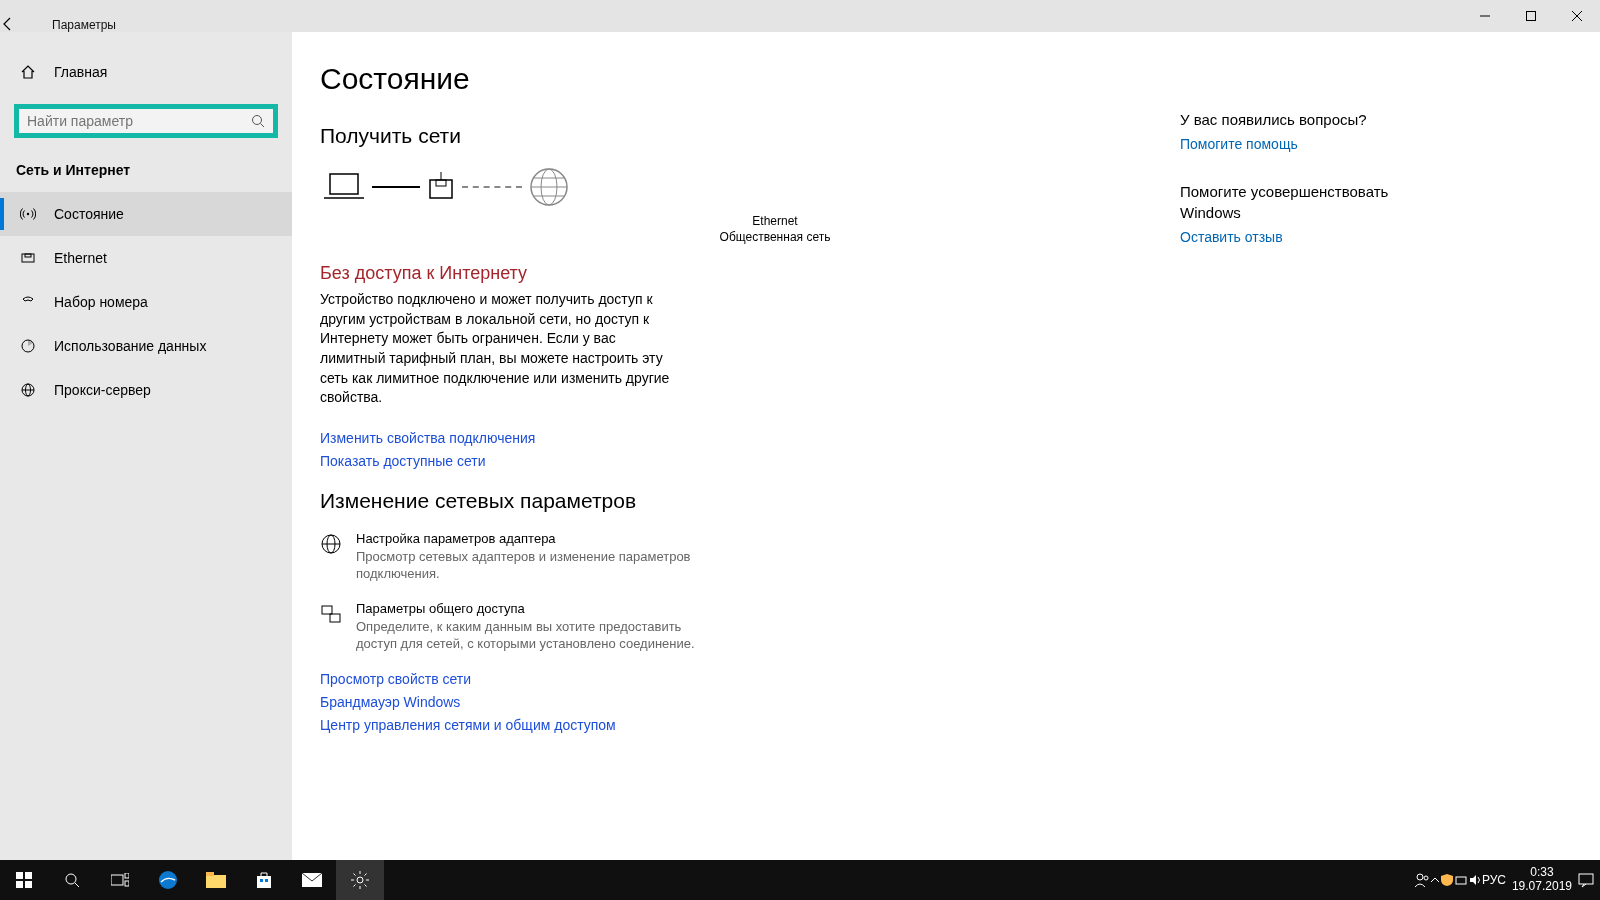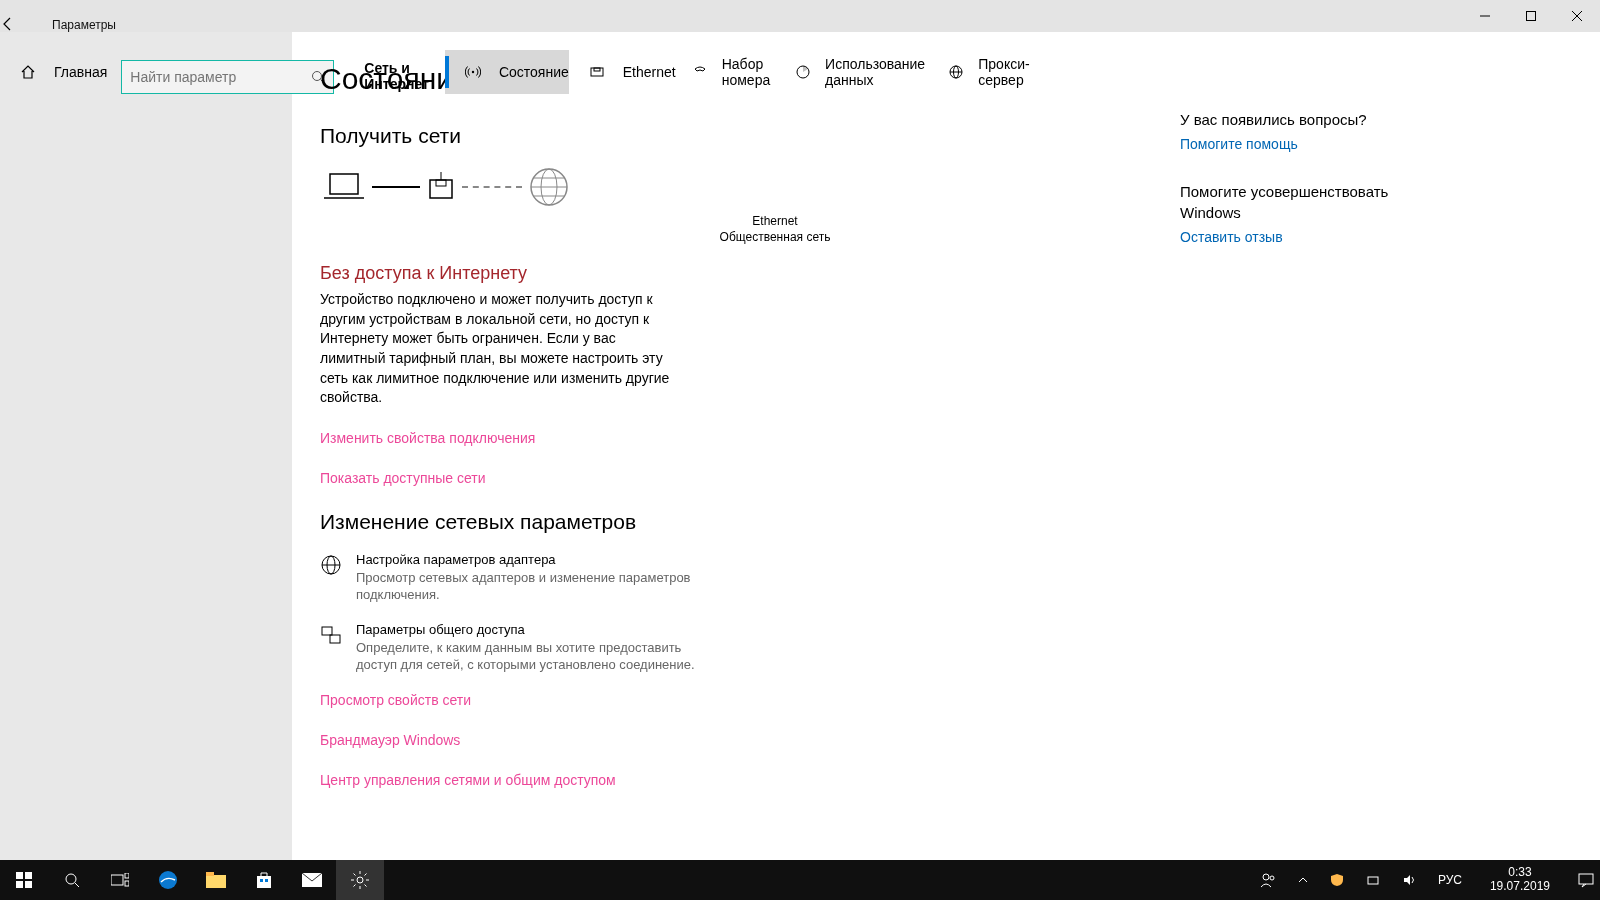--- a/index.html
+++ b/index.html
@@ -4,58 +4,58 @@
 <style>
   * { box-sizing: border-box; margin: 0; padding: 0; }
   html, body { width: 1600px; height: 900px; font-family: "Segoe UI", Arial, sans-serif; background: #fff; overflow: hidden; }
   .window { display: flex; flex-direction: column; width: 100%; height: 100%; }
   .titlebar { height: 32px; display: flex; align-items: flex-end; background: #e4e4e4; }
   .titlebar .back { width: 48px; text-align: center; font-size: 16px; }
   .titlebar .title { font-size: 12px; color: #111; margin-left: 4px; }
   .titlebar .spacer { flex: 1; }
   .titlebar .winbtn { width: 46px; height: 32px; display: flex; align-items: center; justify-content: center; font-size: 11px; }
   .body { flex: 1; display: flex; min-height: 0; }
-  .sidebar { width: 292px; background: #e8e8e8; display: flex; flex-direction: row; padding-top: 18px; }
+  .sidebar { width: 292px; background: #e8e8e8; display: flex; flex-direction: column; padding-top: 18px; }
   .home { display: flex; align-items: center; height: 44px; padding-left: 16px; font-size: 14px; }
   .home .icn { width: 24px; display: flex; justify-content: center; margin-right: 14px; }
-  .searchbox { margin: 10px 14px 14px 14px; height: 34px; border: 1px solid #14b8a6; background: #f3f3f3; display: flex; align-items: center; padding: 0 8px; }
+  .searchbox { margin: 10px 14px 14px 14px; height: 34px; border: 5px solid #14b8a6; background: #f3f3f3; display: flex; align-items: center; padding: 0 8px; }
   .searchbox input { flex: 1; border: none; background: transparent; font-size: 14px; outline: none; }
   .category { font-size: 14px; font-weight: 600; padding: 10px 16px 14px 16px; }
   .navitem { display: flex; align-items: center; height: 44px; padding-left: 16px; font-size: 14px; cursor: pointer; position: relative; }
   .navitem .icn { width: 24px; display: flex; justify-content: center; margin-right: 14px; }
   .navitem.active { background: #d8d8d8; }
   .navitem.active::before { content: ""; position: absolute; left: 0; top: 6px; bottom: 6px; width: 4px; background: #0078d7; }
   .main { flex: 1; padding: 30px 40px 20px 28px; overflow: auto; display: flex; }
   .content { flex: 1; max-width: 820px; }
   .aside { width: 260px; margin-left: 40px; padding-top: 48px; }
   h1 { font-weight: 400; font-size: 30px; margin-bottom: 28px; }
   h2 { font-weight: 400; font-size: 21px; margin-bottom: 18px; margin-top: 6px; }
   .netdiagram { display: flex; align-items: center; margin-bottom: 6px; margin-left: 2px; }
   .netdiagram .segline { width: 48px; border-top: 2px solid #000; margin: 0 6px; }
   .netdiagram .segdash { width: 60px; border-top: 2px dashed #888; margin: 0 6px; }
   .netlabel { font-size: 12px; text-align: center; margin-left: 90px; margin-bottom: 18px; line-height: 1.3; }
   .status-red { color: #a4262c; font-size: 18px; font-weight: 400; margin-bottom: 6px; }
   .status-desc { font-size: 14px; line-height: 1.4; max-width: 360px; margin-bottom: 18px; }
   .tsbtn { display: inline-flex; align-items: center; background: #ccc; border: none; padding: 8px 14px; font-size: 14px; cursor: pointer; }
   .tsbtn .icn { margin-right: 8px; }
-  .link { color: #ec4899; font-size: 14px; margin: 24px 0; display: block; cursor: pointer; }
+  .link { color: #1d4ed8; font-size: 14px; margin: 7px 0; display: block; cursor: pointer; }
   .link:first-of-type { margin-top: 22px; }
   .settingrow { display: flex; margin: 18px 0; cursor: pointer; }
   .settingrow .icn { width: 36px; font-size: 20px; padding-top: 2px; }
   .settingrow .txt { flex: 1; max-width: 360px; }
   .settingrow .ttl { font-size: 13px; margin-bottom: 2px; }
   .settingrow .sub { font-size: 13px; color: #666; line-height: 1.35; }
   .aside-head { font-size: 15px; margin-bottom: 6px; line-height: 1.35; }
   .aside-link { color: #0066b4; font-size: 14px; margin-bottom: 30px; display: block; cursor: pointer; }
   
   .taskbar { height: 40px; background: #101010; display: flex; align-items: center; color: #fff; }
   .taskbar .tbtn { width: 48px; height: 40px; display: flex; align-items: center; justify-content: center; font-size: 16px; cursor: pointer; }
   .taskbar .tbtn.active { background: #333; }
   .taskbar .spacer { flex: 1; }
-  .tray { display: flex; align-items: center; font-size: 12px; gap: 22px; padding-right: 6px; }
+  .tray { display: flex; align-items: center; font-size: 12px; gap: 0; padding-right: 6px; }
   .tray .clock { text-align: center; line-height: 1.15; font-size: 12px; padding: 0 6px; }
   svg { display: block; }
 </style>
 </head>
 <body>
 
 <div class="window">
 
   <div class="titlebar">
     <div class="back">
@@ -190,21 +190,21 @@
           <div>Общественная сеть</div>
         </div>
 
         <div class="status-red">Без доступа к Интернету</div>
         <div class="status-desc">Устройство подключено и может получить доступ к другим устройствам в локальной сети, но доступ к Интернету может быть ограничен. Если у вас лимитный тарифный план, вы можете настроить эту сеть как лимитное подключение или изменить другие свойства.</div>
 
 
         <a class="link">Изменить свойства подключения</a>
         <a class="link">Показать доступные сети</a>
 
-        <h2 style="margin-top:12px">Изменение сетевых параметров</h2>
+        <h2 style="margin-top:20px">Изменение сетевых параметров</h2>
 
         <div class="settingrow">
           <span class="icn">
             <svg width="22" height="22" viewBox="0 0 22 22">
                 <circle cx="11" cy="11" r="9" stroke="#000" fill="none"></circle>
                 <ellipse cx="11" cy="11" rx="4" ry="9" stroke="#000" fill="none"></ellipse>
                 <line x1="2" y1="11" x2="20" y2="11" stroke="#000"></line>
               </svg>
           </span>
           <div class="txt">

